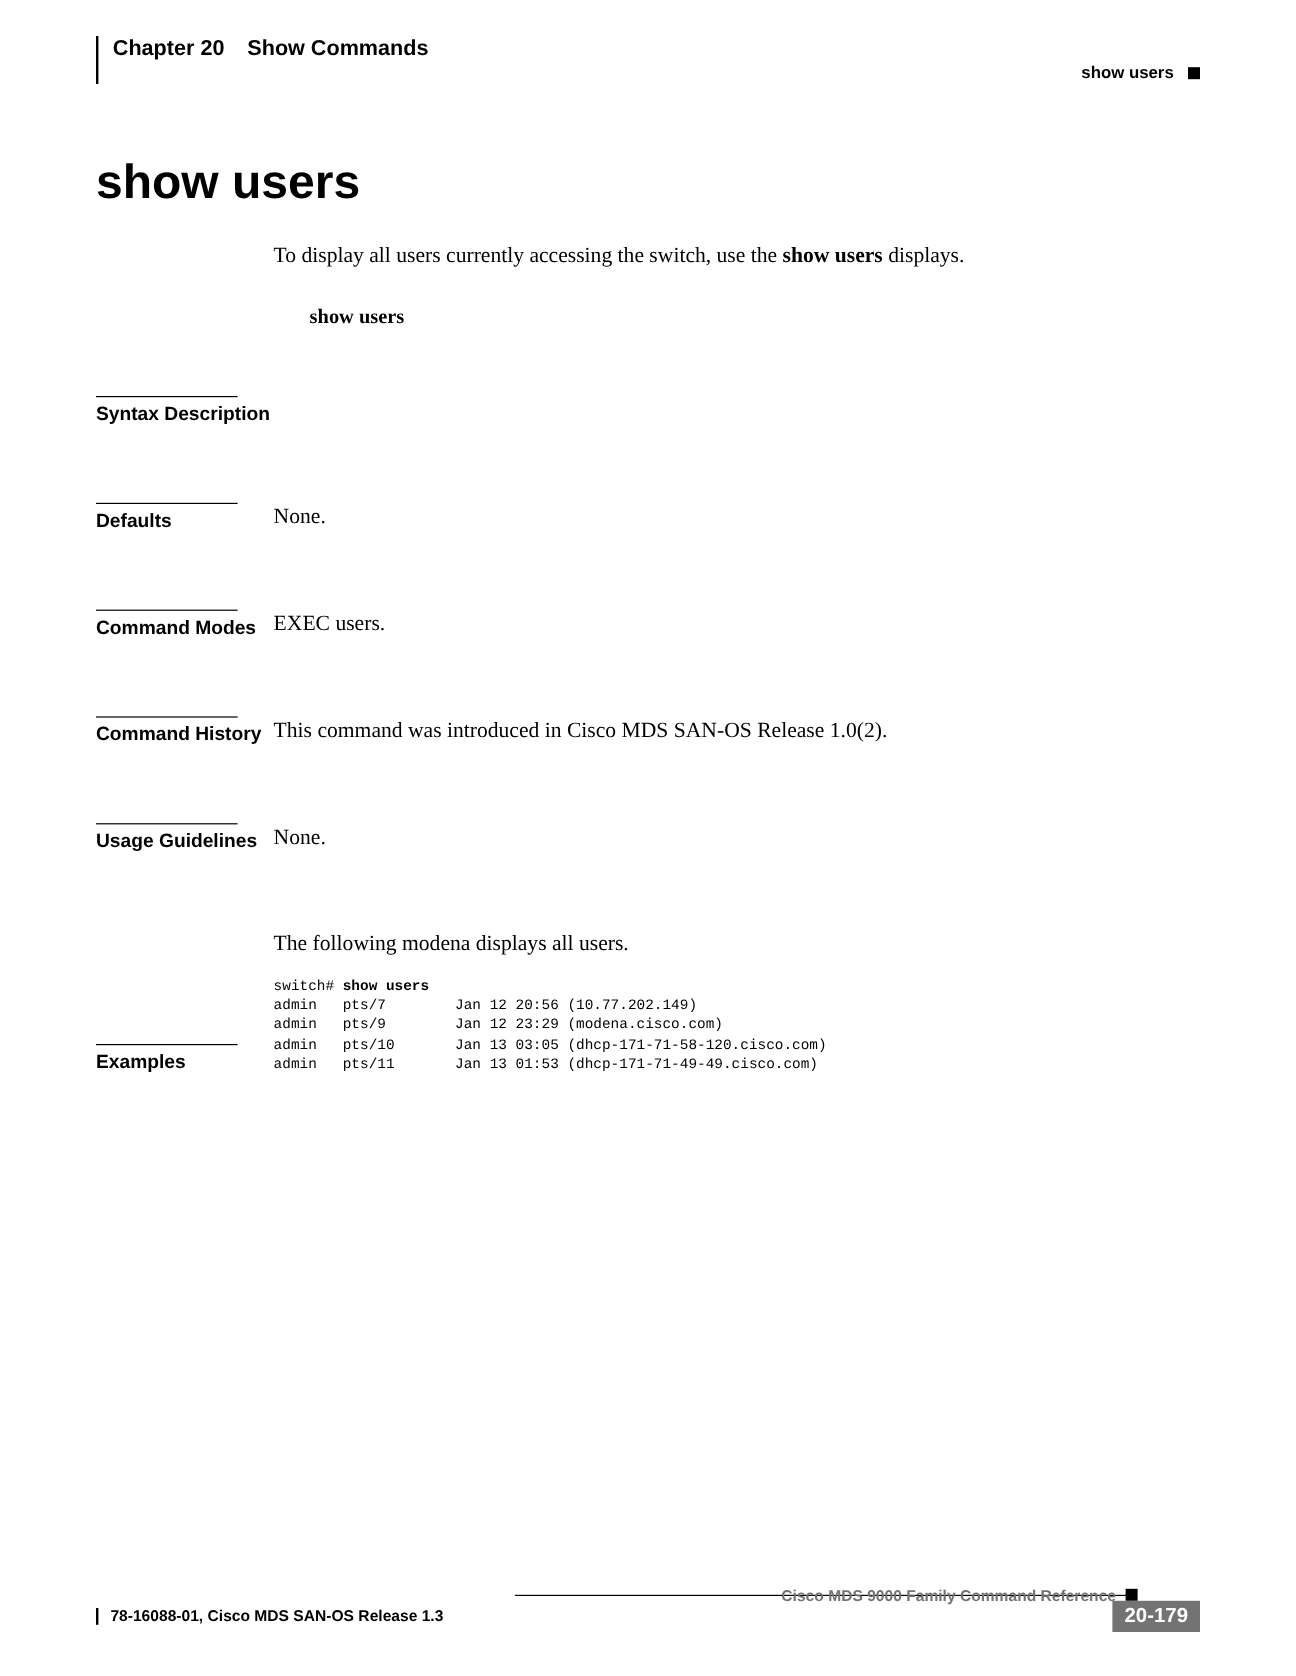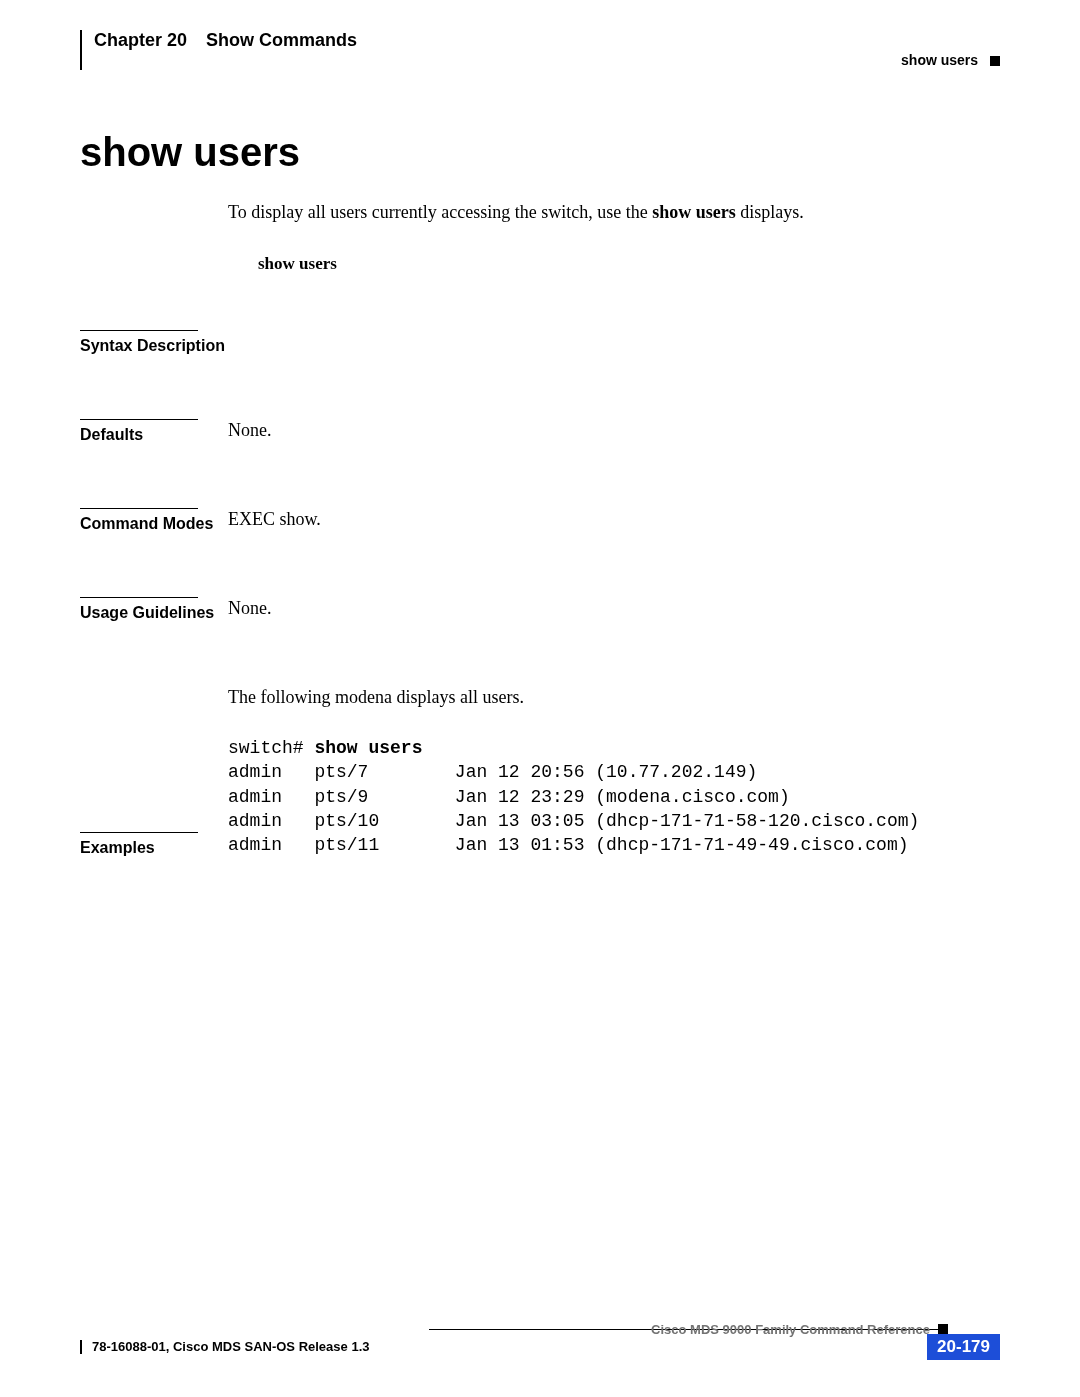--- a/index.html
+++ b/index.html
@@ -85,23 +85,23 @@
     font-weight: bold;
   }
   .sec-content {
     font-size: 18px;
     line-height: 1.5;
     padding-top: 6px;
     flex: 1;
   }
   .example-block {
     font-family: "Courier New", Courier, monospace;
-    font-size: 18px;
+    font-size: 12px;
     white-space: pre;
-    margin-top: 25px;
+    margin-top: 14px;
     line-height: 1.35;
   }
   .example-block .bold { font-weight: bold; }
   .footer {
     position: absolute;
     left: 0;
     bottom: 0;
     width: 100%;
     height: 50px;
   }
@@ -150,21 +150,21 @@
     left: 12px;
     top: -1px;
     font-family: Arial, Helvetica, sans-serif;
     font-size: 13px;
     font-weight: bold;
   }
   .page-num-box {
     position: absolute;
     right: 0;
     top: -6px;
-    background: #1d4ed8;
+    background: #737373;
     color: #fff;
     font-family: Arial, Helvetica, sans-serif;
     font-size: 17px;
     font-weight: bold;
     padding: 3px 10px;
   }
 </style>
 </head>
 <body>
 
@@ -202,23 +202,30 @@
       <div class="txt">Defaults</div>
     </div>
     <div class="sec-content">None.</div>
   </div>
 
   <div class="section">
     <div class="sec-label">
       <div class="rule"></div>
       <div class="txt">Command Modes</div>
     </div>
-    <div class="sec-content">EXEC show.</div>
-  </div>
-
+    <div class="sec-content">EXEC users.</div>
+  </div>
+
+  <div class="section">
+    <div class="sec-label">
+      <div class="rule"></div>
+      <div class="txt">Command History</div>
+    </div>
+    <div class="sec-content">This command was introduced in Cisco MDS SAN-OS Release 1.0(2).</div>
+  </div>
 
   <div class="section">
     <div class="sec-label">
       <div class="rule"></div>
       <div class="txt">Usage Guidelines</div>
     </div>
     <div class="sec-content">None.</div>
   </div>
 
   <div class="section">

